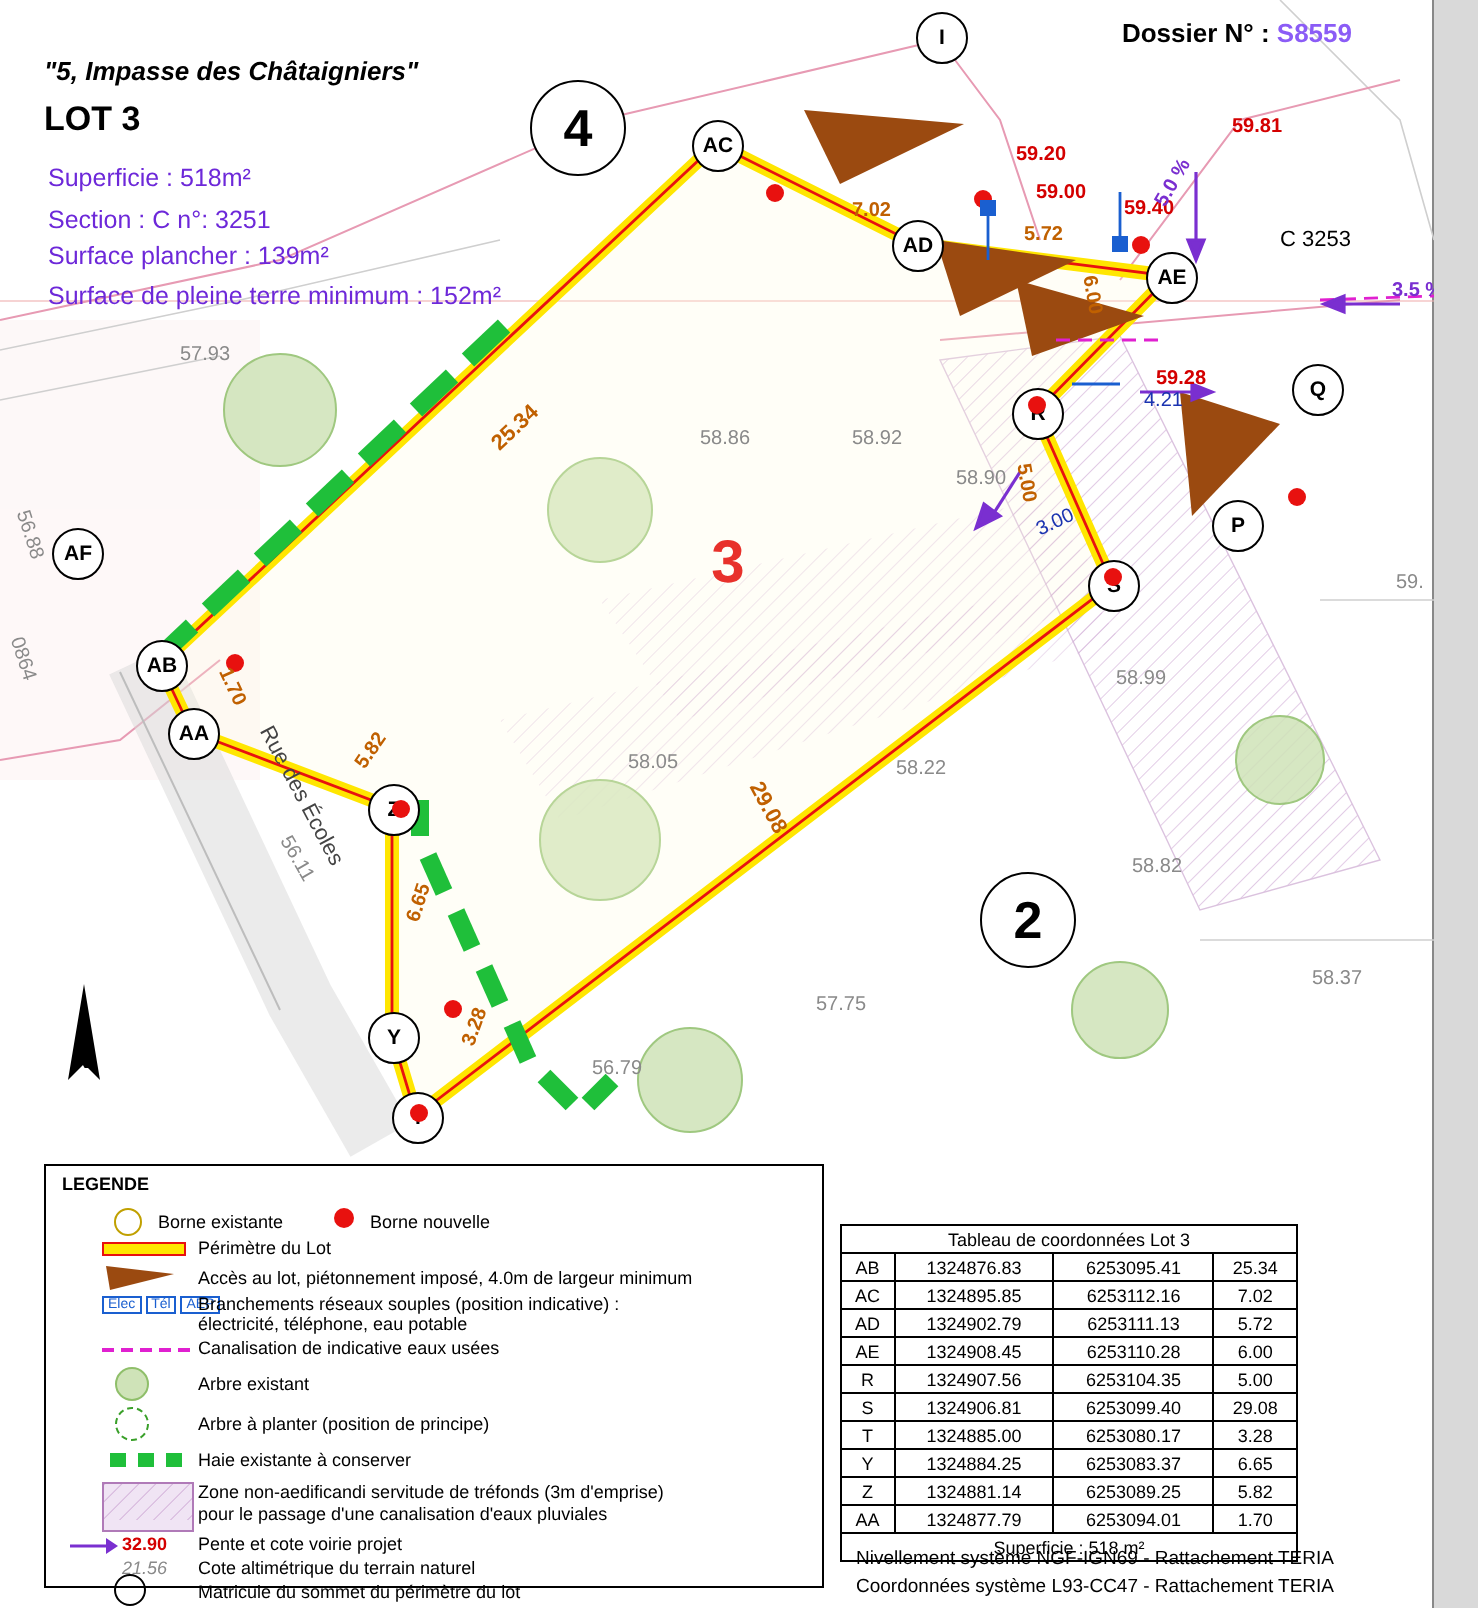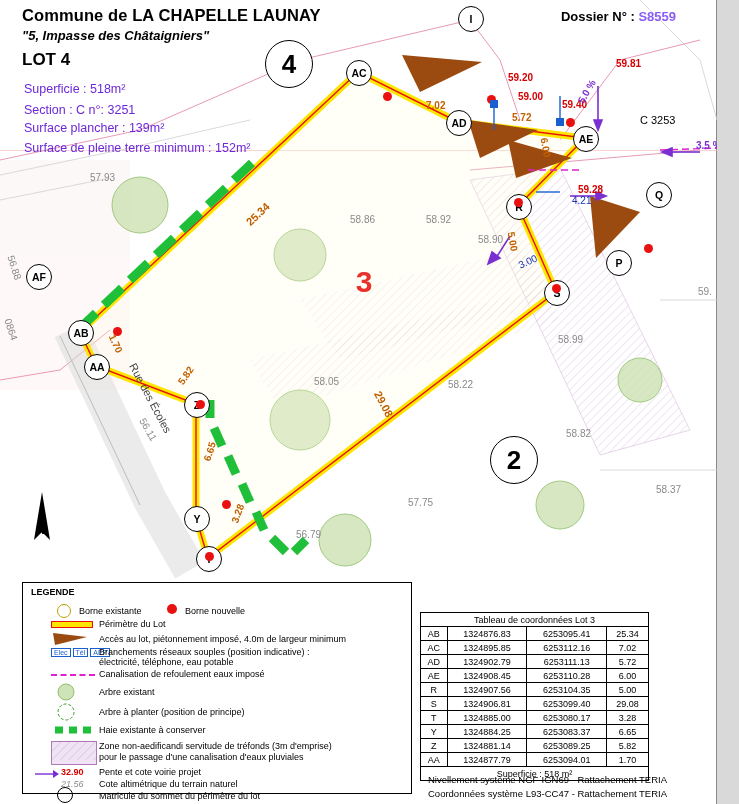--- a/index.html
+++ b/index.html
@@ -138,23 +138,22 @@
           <polygon points="596,192 596,200 606,196"></polygon>
         <line x1="510" y1="236" x2="496" y2="258"></line>
           <polygon points="492,252 500,258 488,264"></polygon>
       </g>
 
       <g>
         <polygon points="42,492 50,540 42,532 34,540" fill="#000"></polygon>
       </g>
     </svg>
 
-    <div class="hdr-title">Commune de LA CHAPELLE LAUNAY</div>
     <div class="hdr-sub">"5, Impasse des Châtaigniers"</div>
-    <div class="hdr-lot">LOT 4</div>
+    <div class="hdr-lot">LOT 3</div>
     <div class="hdr-line" style="top:82px">Superficie :  518m²</div>
     <div class="hdr-line" style="top:103px">Section : C    n°:  3251</div>
     <div class="hdr-line" style="top:121px">Surface plancher : 139m²</div>
     <div class="hdr-line" style="top:141px">Surface de pleine terre minimum : 152m²</div>
 
     <div class="dossier">
       <span>Dossier N° :</span>
       <b>S8559</b>
     </div>
 
@@ -255,21 +254,21 @@
 
       <div class="lgsym" style="top:66px;left:28px;font-size:7px;color:#1a5fd0">
         <span style="border:1px solid #1a5fd0;padding:0 2px">Elec</span>
         <span style="border:1px solid #1a5fd0;padding:0 2px">Tél</span>
         <span style="border:1px solid #1a5fd0;padding:0 2px">AEP</span>
       </div>
       <div class="lgrow" style="top:64px;left:76px">Branchements réseaux souples (position indicative) :</div>
       <div class="lgrow" style="top:74px;left:76px">électricité, téléphone, eau potable</div>
 
       <div class="lgsym" style="top:91px;left:28px;width:44px;height:0;border-top:2px dashed #e020d0"></div>
-      <div class="lgrow" style="top:86px;left:76px">Canalisation de refoulement eaux imposé</div>
+      <div class="lgrow" style="top:86px;left:76px">Canalisation de indicative eaux usées</div>
 
       <div class="lgsym" style="top:100px;left:32px">
         <svg width="22" height="18">
             <circle cx="11" cy="9" r="8" fill="#cfe3b8" stroke="#8fbf6a"></circle>
           </svg>
       </div>
       <div class="lgrow" style="top:104px;left:76px">Arbre existant</div>
 
       <div class="lgsym" style="top:120px;left:32px">
         <svg width="22" height="18">

